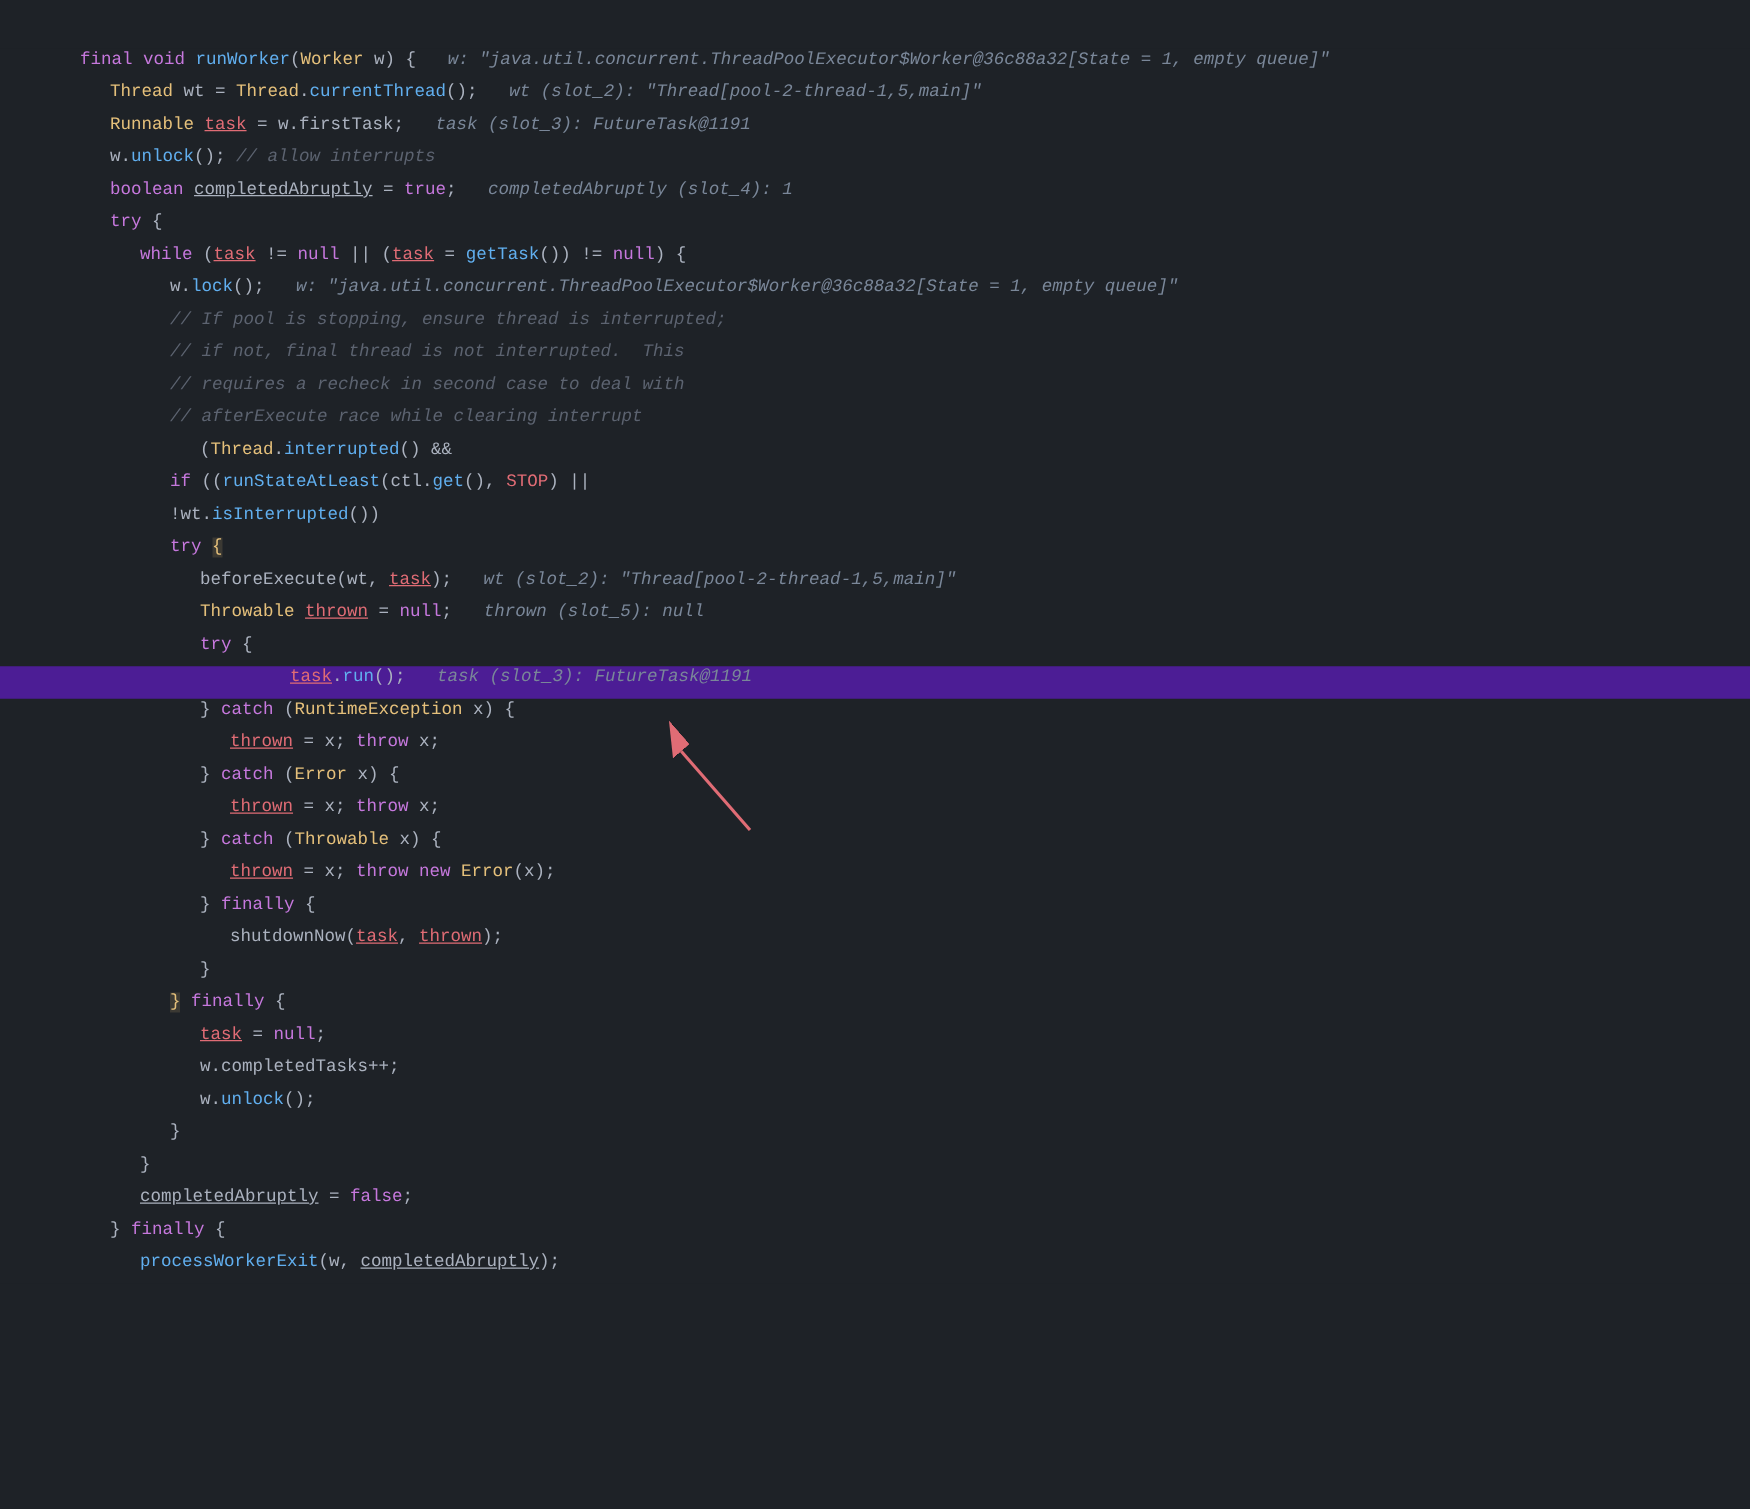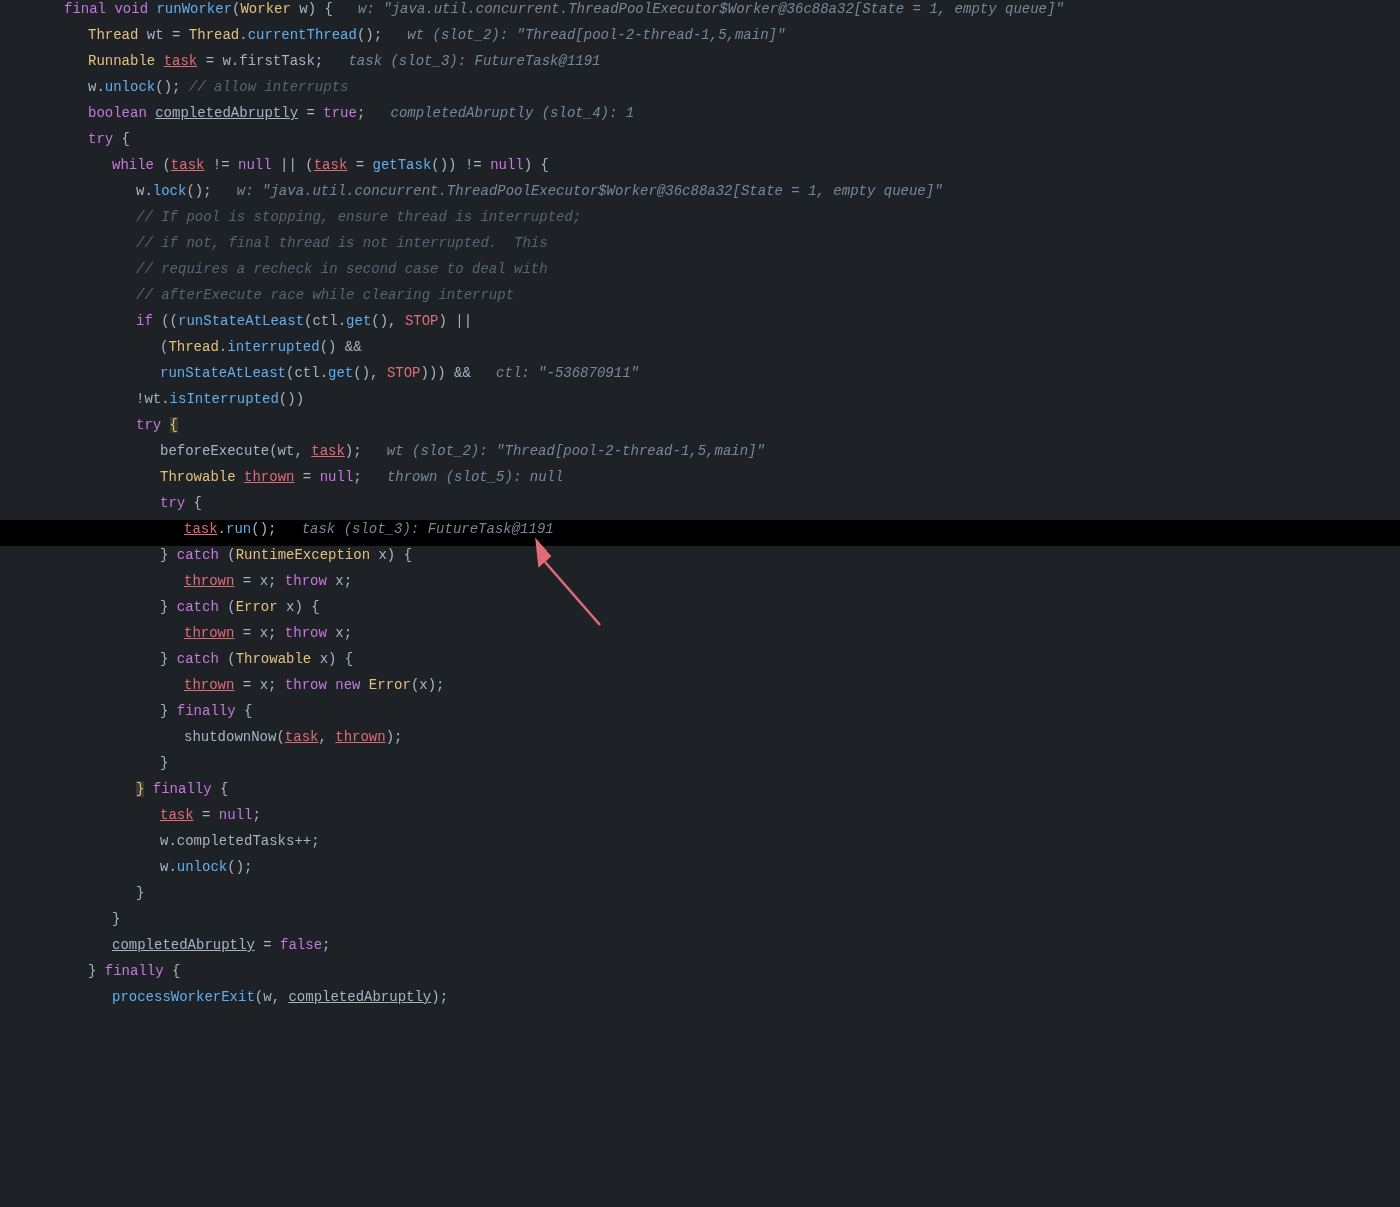--- a/index.html
+++ b/index.html
@@ -16,33 +16,35 @@
       width: 1400px;
       min-height: 1207px;
       overflow: hidden;
     }
 
     .code-container {
       width: 100%;
       background-color: #1e2227;
       padding: 0;
       position: relative;
+      margin-top: 39px;
     }
 
     .code-line {
       display: flex;
       align-items: baseline;
       min-height: 26px;
       padding: 1px 0;
       position: relative;
       white-space: pre;
     }
 
     .code-line.highlighted {
-      background-color: #000000;
+      background-color: #4c1d95;
+      padding-left: 48px;
     }
 
     .line-gutter {
       width: 60px;
       min-width: 60px;
       display: flex;
       align-items: center;
       justify-content: flex-end;
       padding-right: 8px;
       color: #4b5263;
@@ -93,23 +95,22 @@
       <div class="code-line"><div class="line-gutter"></div><div class="line-content"><span style="display: inline-block; width: 24px;"></span><span class="type">Runnable</span><span class="white"> </span><span class="var underline">task</span><span class="white"> = w.firstTask;  </span><span class="hint"> task (slot_3): FutureTask@1191</span></div></div>
       <div class="code-line"><div class="line-gutter"></div><div class="line-content"><span style="display: inline-block; width: 24px;"></span><span class="white">w.</span><span class="fn">unlock</span><span class="white">(); </span><span class="comment">// allow interrupts</span></div></div>
       <div class="code-line"><div class="line-gutter"></div><div class="line-content"><span style="display: inline-block; width: 24px;"></span><span class="kw">boolean </span><span class="white underline">completedAbruptly</span><span class="white"> = </span><span class="kw">true</span><span class="white">;  </span><span class="hint"> completedAbruptly (slot_4): 1</span></div></div>
       <div class="code-line"><div class="line-gutter"></div><div class="line-content"><span style="display: inline-block; width: 24px;"></span><span class="kw">try </span><span class="white">{</span></div></div>
       <div class="code-line"><div class="line-gutter"></div><div class="line-content"><span style="display: inline-block; width: 48px;"></span><span class="kw">while </span><span class="white">(</span><span class="var underline">task</span><span class="white"> != </span><span class="kw">null</span><span class="white"> || (</span><span class="var underline">task</span><span class="white"> = </span><span class="fn">getTask</span><span class="white">()) != </span><span class="kw">null</span><span class="white">) {</span></div></div>
       <div class="code-line"><div class="line-gutter"></div><div class="line-content"><span style="display: inline-block; width: 72px;"></span><span class="white">w.</span><span class="fn">lock</span><span class="white">();  </span><span class="hint"> w: "java.util.concurrent.ThreadPoolExecutor$Worker@36c88a32[State = 1, empty queue]"</span></div></div>
       <div class="code-line"><div class="line-gutter"></div><div class="line-content"><span style="display: inline-block; width: 72px;"></span><span class="comment">// If pool is stopping, ensure thread is interrupted;</span></div></div>
       <div class="code-line"><div class="line-gutter"></div><div class="line-content"><span style="display: inline-block; width: 72px;"></span><span class="comment">// if not, final thread is not interrupted.  This</span></div></div>
       <div class="code-line"><div class="line-gutter"></div><div class="line-content"><span style="display: inline-block; width: 72px;"></span><span class="comment">// requires a recheck in second case to deal with</span></div></div>
       <div class="code-line"><div class="line-gutter"></div><div class="line-content"><span style="display: inline-block; width: 72px;"></span><span class="comment">// afterExecute race while clearing interrupt</span></div></div>
+      <div class="code-line"><div class="line-gutter"></div><div class="line-content"><span style="display: inline-block; width: 96px;"></span><span class="white">(</span><span class="type">Thread</span><span class="white">.</span><span class="fn">interrupted</span><span class="white">() &amp;&amp;</span></div></div>
       <div class="code-line"><div class="line-gutter"></div><div class="line-content"><span style="display: inline-block; width: 72px;"></span><span class="kw">if </span><span class="white">((</span><span class="fn">runStateAtLeast</span><span class="white">(ctl.</span><span class="fn">get</span><span class="white">(), </span><span class="var">STOP</span><span class="white">) ||</span></div></div>
-      <div class="code-line"><div class="line-gutter"></div><div class="line-content"><span style="display: inline-block; width: 96px;"></span><span class="white">(</span><span class="type">Thread</span><span class="white">.</span><span class="fn">interrupted</span><span class="white">() &amp;&amp;</span></div></div>
-      <div class="code-line"><div class="line-gutter"></div><div class="line-content"><span style="display: inline-block; width: 96px;"></span><span class="fn">runStateAtLeast</span><span class="white">(ctl.</span><span class="fn">get</span><span class="white">(), </span><span class="var">STOP</span><span class="white">))) &amp;&amp;  </span><span class="hint"> ctl: "-536870911"</span></div></div>
       <div class="code-line"><div class="line-gutter"></div><div class="line-content"><span style="display: inline-block; width: 72px;"></span><span class="white">!wt.</span><span class="fn">isInterrupted</span><span class="white">())</span></div></div>
       <div class="code-line"><div class="line-gutter"></div><div class="line-content"><span style="display: inline-block; width: 72px;"></span><span class="kw">try </span><span class="highlight-bracket">{</span></div></div>
       <div class="code-line"><div class="line-gutter"></div><div class="line-content"><span style="display: inline-block; width: 96px;"></span><span class="white">beforeExecute(wt, </span><span class="var underline">task</span><span class="white">);  </span><span class="hint"> wt (slot_2): "Thread[pool-2-thread-1,5,main]"</span></div></div>
       <div class="code-line"><div class="line-gutter"></div><div class="line-content"><span style="display: inline-block; width: 96px;"></span><span class="type">Throwable</span><span class="white"> </span><span class="var underline">thrown</span><span class="white"> = </span><span class="kw">null</span><span class="white">;  </span><span class="hint"> thrown (slot_5): null</span></div></div>
       <div class="code-line"><div class="line-gutter"></div><div class="line-content"><span style="display: inline-block; width: 96px;"></span><span class="kw">try </span><span class="white">{</span></div></div>
       <div class="code-line highlighted"><div class="line-gutter active"></div><div class="line-content"><span style="display: inline-block; width: 120px;"></span><span class="var underline">task</span><span class="white">.</span><span class="fn">run</span><span class="white">();  </span><span class="hint"> task (slot_3): FutureTask@1191</span></div></div>
       <div class="code-line"><div class="line-gutter"></div><div class="line-content"><span style="display: inline-block; width: 96px;"></span><span class="white">} </span><span class="kw">catch </span><span class="white">(</span><span class="type">RuntimeException</span><span class="white"> x) {</span></div></div>
       <div class="code-line"><div class="line-gutter"></div><div class="line-content"><span style="display: inline-block; width: 120px;"></span><span class="var underline">thrown</span><span class="white"> = x; </span><span class="kw">throw</span><span class="white"> x;</span></div></div>
       <div class="code-line"><div class="line-gutter"></div><div class="line-content"><span style="display: inline-block; width: 96px;"></span><span class="white">} </span><span class="kw">catch </span><span class="white">(</span><span class="type">Error</span><span class="white"> x) {</span></div></div>
       <div class="code-line"><div class="line-gutter"></div><div class="line-content"><span style="display: inline-block; width: 120px;"></span><span class="var underline">thrown</span><span class="white"> = x; </span><span class="kw">throw</span><span class="white"> x;</span></div></div>

